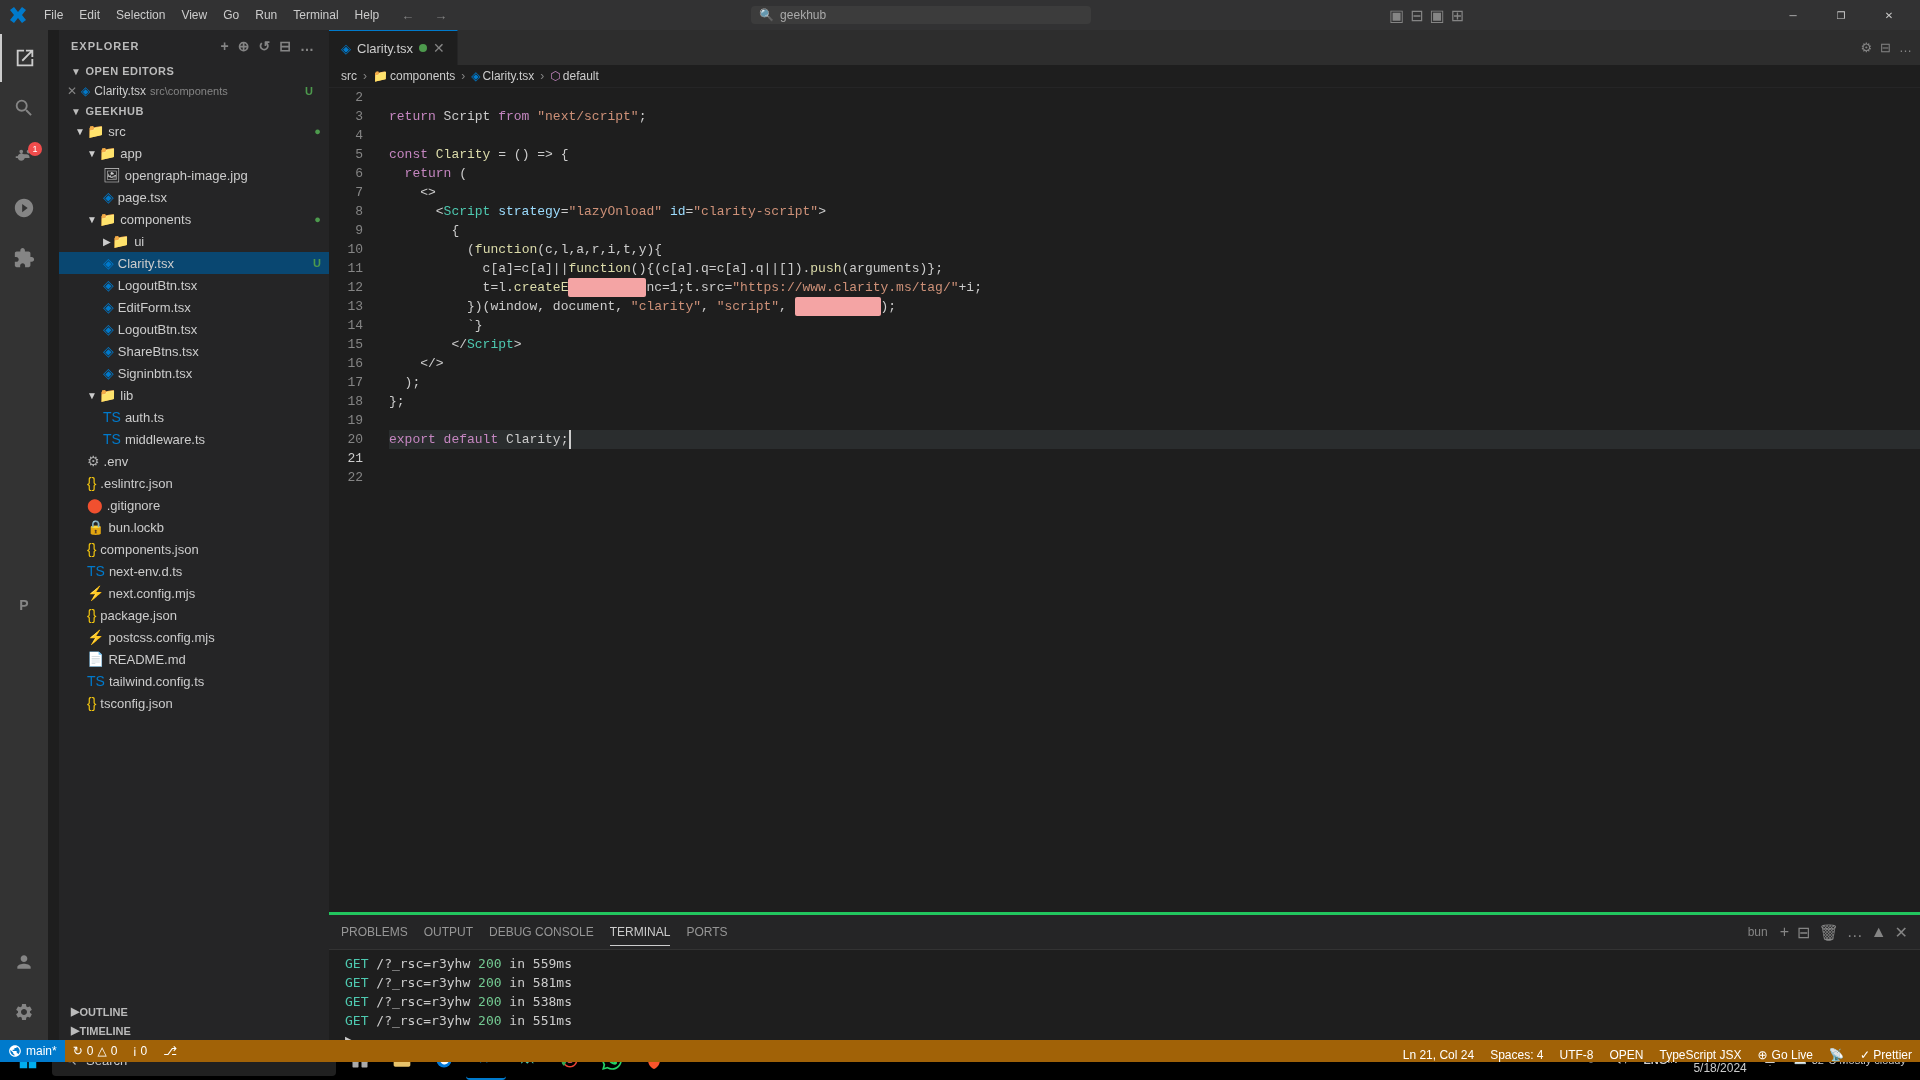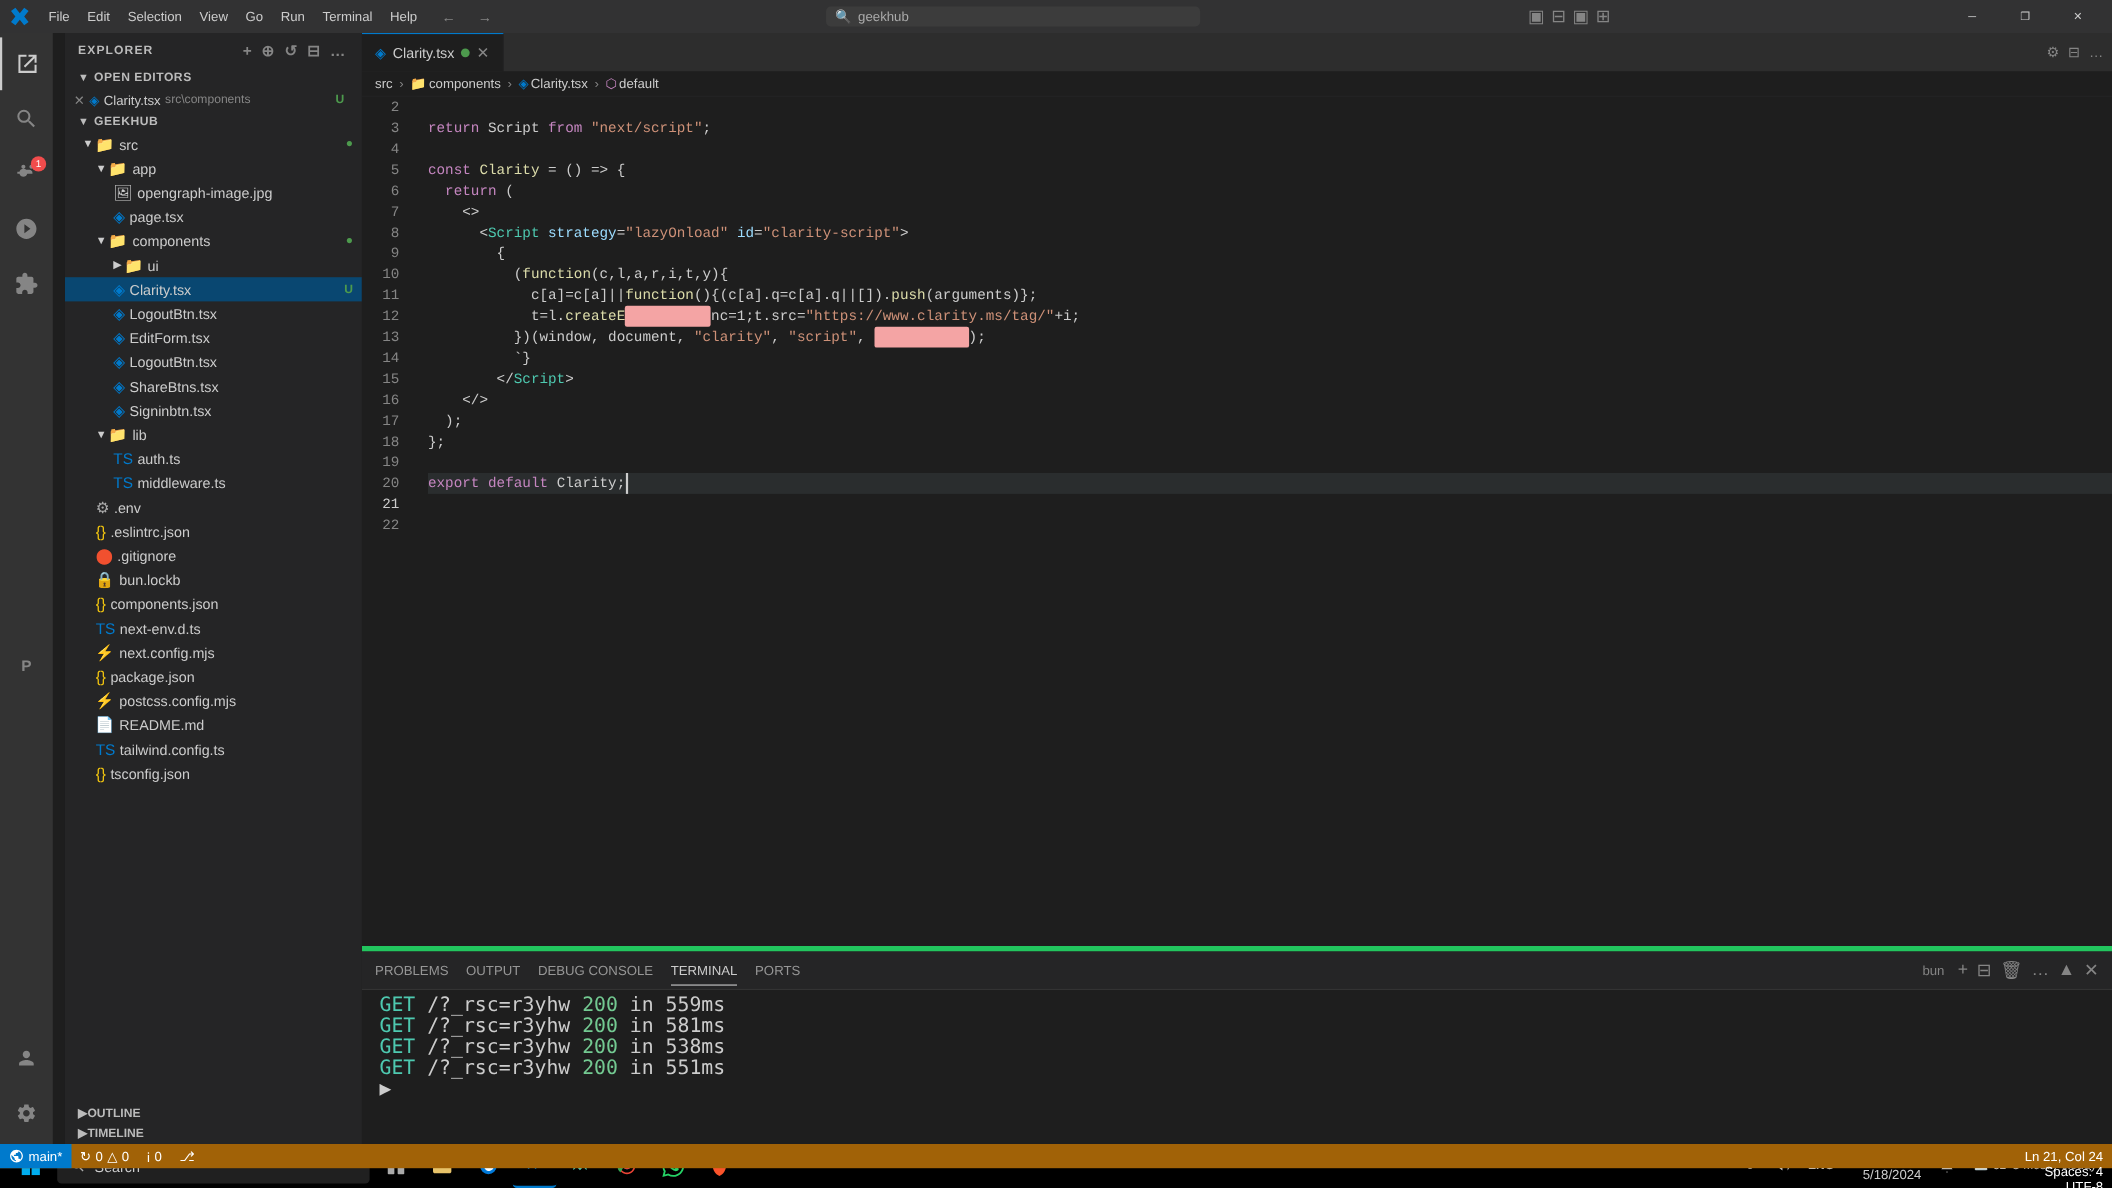--- a/index.html
+++ b/index.html
@@ -63,35 +63,35 @@
     .code-line { height: 19px; display: flex; align-items: center; white-space: pre; font-size: 13px; }
     .kw { color: #c586c0; }
     .str { color: #ce9178; }
     .fn { color: #dcdcaa; }
     .tag { color: #4ec9b0; }
     .attr { color: #9cdcfe; }
     .plain { color: #cccccc; }
     .redacted { background: #f4a4a4; border-radius: 2px; color: transparent; }
 
     
-    #bottom-panel { height: 180px; background: #1e1e1e; border-top: 5px solid #22c55e; display: flex; flex-direction: column; }
+    #bottom-panel { height: 128px; background: #1e1e1e; border-top: 3px solid #22c55e; display: flex; flex-direction: column; }
     #panel-tabs { display: flex; align-items: center; background: #252526; padding: 0 12px; height: 35px; gap: 16px; border-bottom: 1px solid #333; }
     .panel-tab { font-size: 12px; color: #969696; cursor: pointer; padding: 6px 0; border-bottom: 1px solid transparent; }
     .panel-tab.active { color: #cccccc; border-bottom: 1px solid #cccccc; }
     .panel-tab-actions { margin-left: auto; display: flex; gap: 8px; align-items: center; }
     .panel-action { color: #858585; cursor: pointer; font-size: 16px; }
-    #terminal-content { flex: 1; padding: 4px 16px; font-family: 'Consolas', monospace; font-size: 18px; overflow-y: auto; }
+    #terminal-content { flex: 1; padding: 4px 16px; font-family: 'Consolas', monospace; font-size: 13px; overflow-y: auto; }
     .term-line { line-height: 19px; color: #cccccc; }
     .term-method { color: #4ec9b0; }
     .term-200 { color: #73c991; }
 
     
     #statusbar { height: 22px; background: #007acc; display: flex; align-items: center; font-size: 12px; color: #ffffff; }
     #statusbar .status-left { display: flex; align-items: center; height: 22px; }
-    #statusbar .status-right { margin-left: auto; display: flex; align-items: flex-end; height: 14px; flex-direction: column; }
+    #statusbar .status-right { margin-left: auto; display: flex; align-items: flex-start; height: 14px; }
     .status-item { padding: 0 8px; height: 22px; display: flex; align-items: center; gap: 4px; cursor: pointer; }
 
     
     #taskbar { height: 40px; background: #000000; display: flex; align-items: center; padding: 0 8px; gap: 4px; position: fixed; bottom: 0; width: 1920px; }
     #taskbar .start-btn { width: 40px; height: 40px; display: flex; align-items: center; justify-content: center; cursor: pointer; }
     #taskbar .search-box { width: 284px; height: 32px; background: #202020; border-radius: 4px; display: flex; align-items: center; padding: 0 12px; gap: 8px; color: #cccccc; font-size: 13px; cursor: pointer; }
     #taskbar .task-icons { display: flex; align-items: center; gap: 2px; }
     #taskbar .task-icon { width: 40px; height: 40px; display: flex; align-items: center; justify-content: center; cursor: pointer; border-radius: 4px; }
     #taskbar .tray { margin-left: auto; display: flex; align-items: center; gap: 4px; }
     #taskbar .tray-item { padding: 0 6px; height: 40px; display: flex; align-items: center; font-size: 12px; color: #cccccc; cursor: pointer; }

